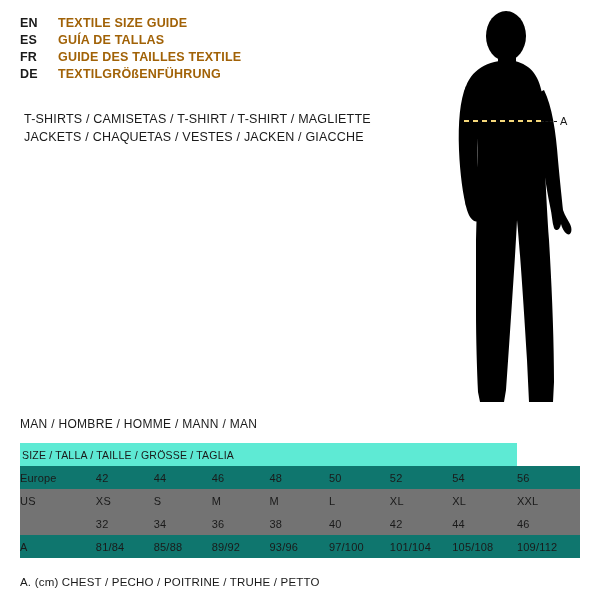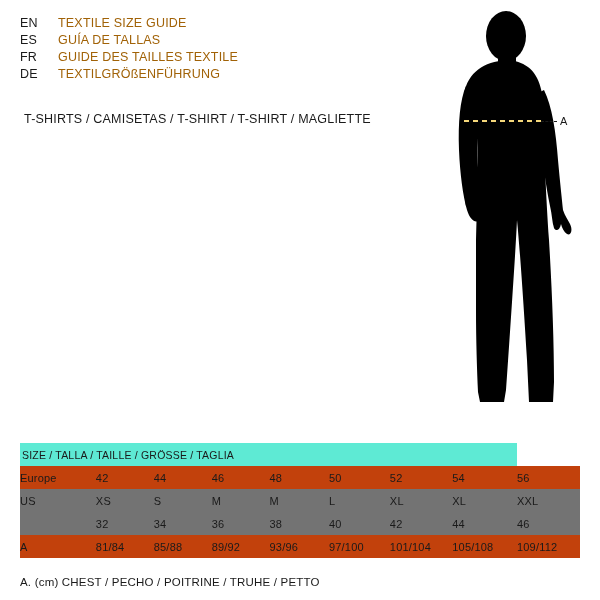--- a/index.html
+++ b/index.html
@@ -27,20 +27,21 @@
     left: 20px;
     top: 16px;
     width: 360px;
   }
   .lang-row {
     display: flex;
     align-items: baseline;
     height: 17px;
     font-size: 12.5px;
     letter-spacing: 0.2px;
+    font-weight: bold;
   }
   .lang-code {
     width: 38px;
     flex: 0 0 38px;
     color: #1a1a1a;
   }
   .lang-text {
     color: #a16207;
     white-space: nowrap;
   }
@@ -113,21 +114,21 @@
   }
   tr.row-head td {
     background: #5eead4;
     font-size: 10.5px;
     padding-left: 2px;
   }
   tr.row-shade td {
     background: #737373;
   }
   tr.row-plain td {
-    background: #c2410c;
+    background: #0f766e;
   }
   td.c0 { width: 88px; padding-left: 2px; }
   td.c1 { width: 67px; }
   td.c2 { width: 67px; }
   td.c3 { width: 67px; }
   td.c4 { width: 67px; }
   td.c5 { width: 67px; }
   td.c6 { width: 67px; }
   td.c7 { width: 70px; }
 
@@ -159,20 +160,21 @@
       <span class="lang-text">GUIDE DES TAILLES TEXTILE</span>
     </div>
     <div class="lang-row">
       <span class="lang-code">DE</span>
       <span class="lang-text">TEXTILGRÖßENFÜHRUNG</span>
     </div>
   </div>
 
   <div class="garment-block">
     <div class="garment-line">T-SHIRTS / CAMISETAS / T-SHIRT / T-SHIRT / MAGLIETTE</div>
+    <div class="garment-line">JACKETS / CHAQUETAS / VESTES / JACKEN / GIACCHE</div>
   </div>
 
   <div class="figure-area">
     <svg class="figure-svg" width="160" height="400" viewBox="0 0 160 400">
       <g fill="#000000">
 
         <ellipse cx="86" cy="26" rx="20" ry="25"></ellipse>
 
         <rect x="78" y="44" width="18" height="14"></rect>
 
@@ -216,20 +218,21 @@
                  C 126 176, 122 150, 120 124
                  C 119 106, 119 90, 120 82 Z"></path>
       </g>
 
       <line x1="44" y1="111" x2="124" y2="111" stroke="#f5d77a" stroke-width="2" stroke-dasharray="5,4"></line>
     </svg>
     <div class="dash-lead"></div>
     <div class="measure-label">A</div>
   </div>
 
+  <div class="table-title">MAN / HOMBRE / HOMME / MANN / MAN</div>
 
   <table class="size-table">
     <tbody>
       <tr class="row-head">
         <td class="c0" colspan="4">SIZE / TALLA / TAILLE / GRÖSSE / TAGLIA</td>
         <td class="c4"></td>
         <td class="c5"></td>
         <td class="c6"></td>
         <td class="c7"></td>
       </tr>

